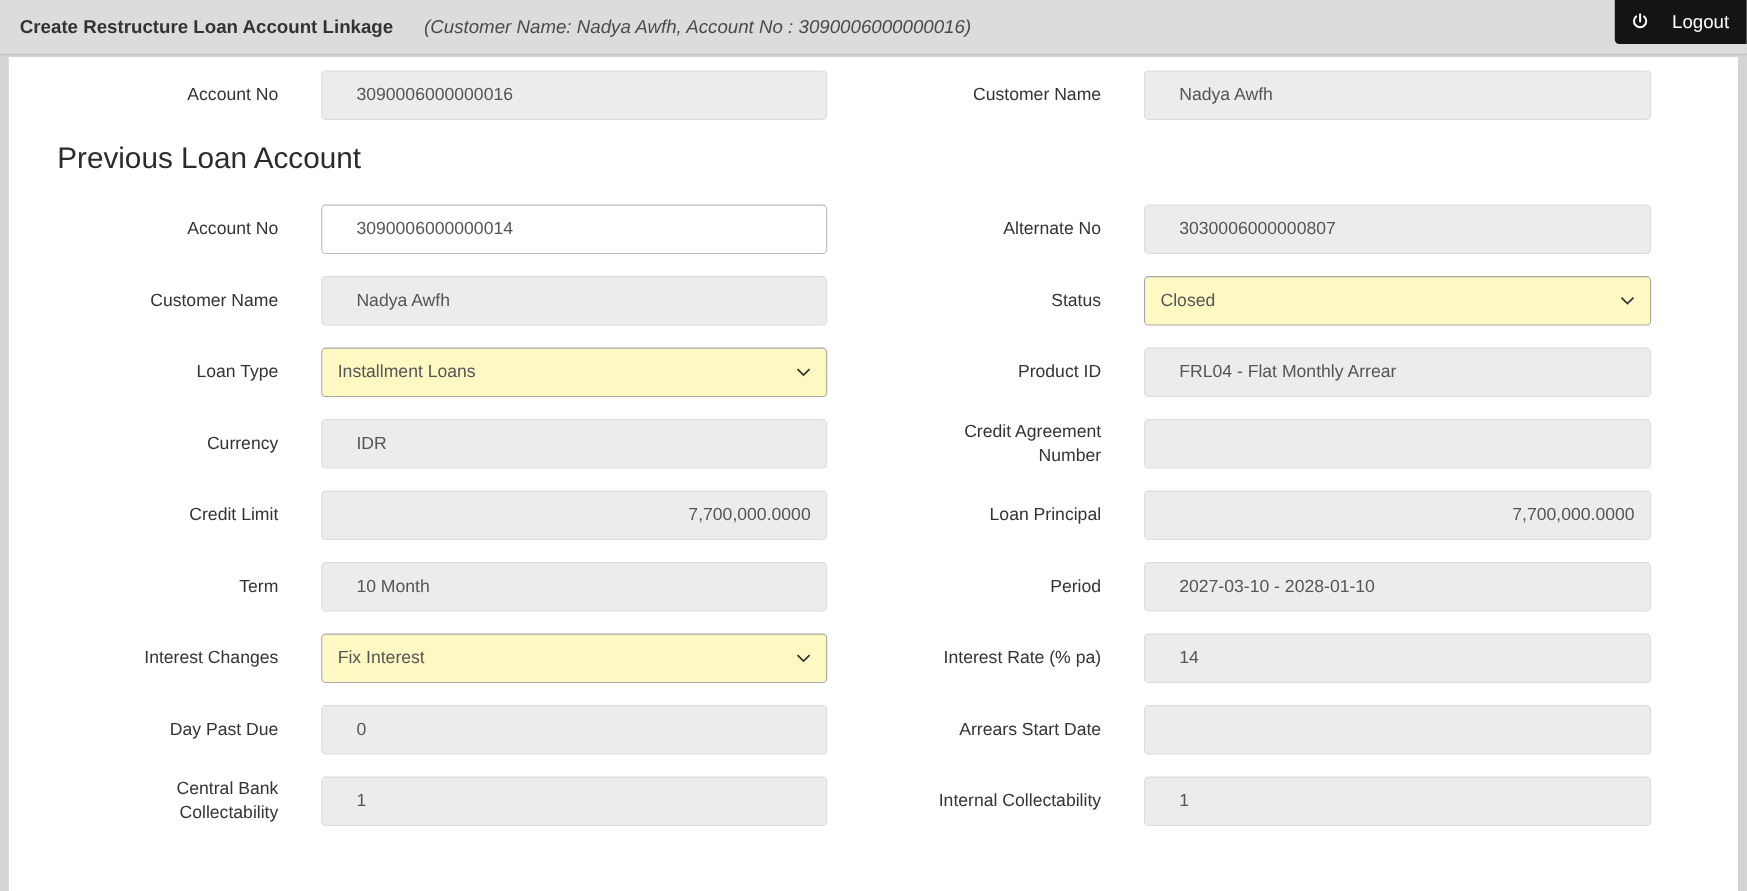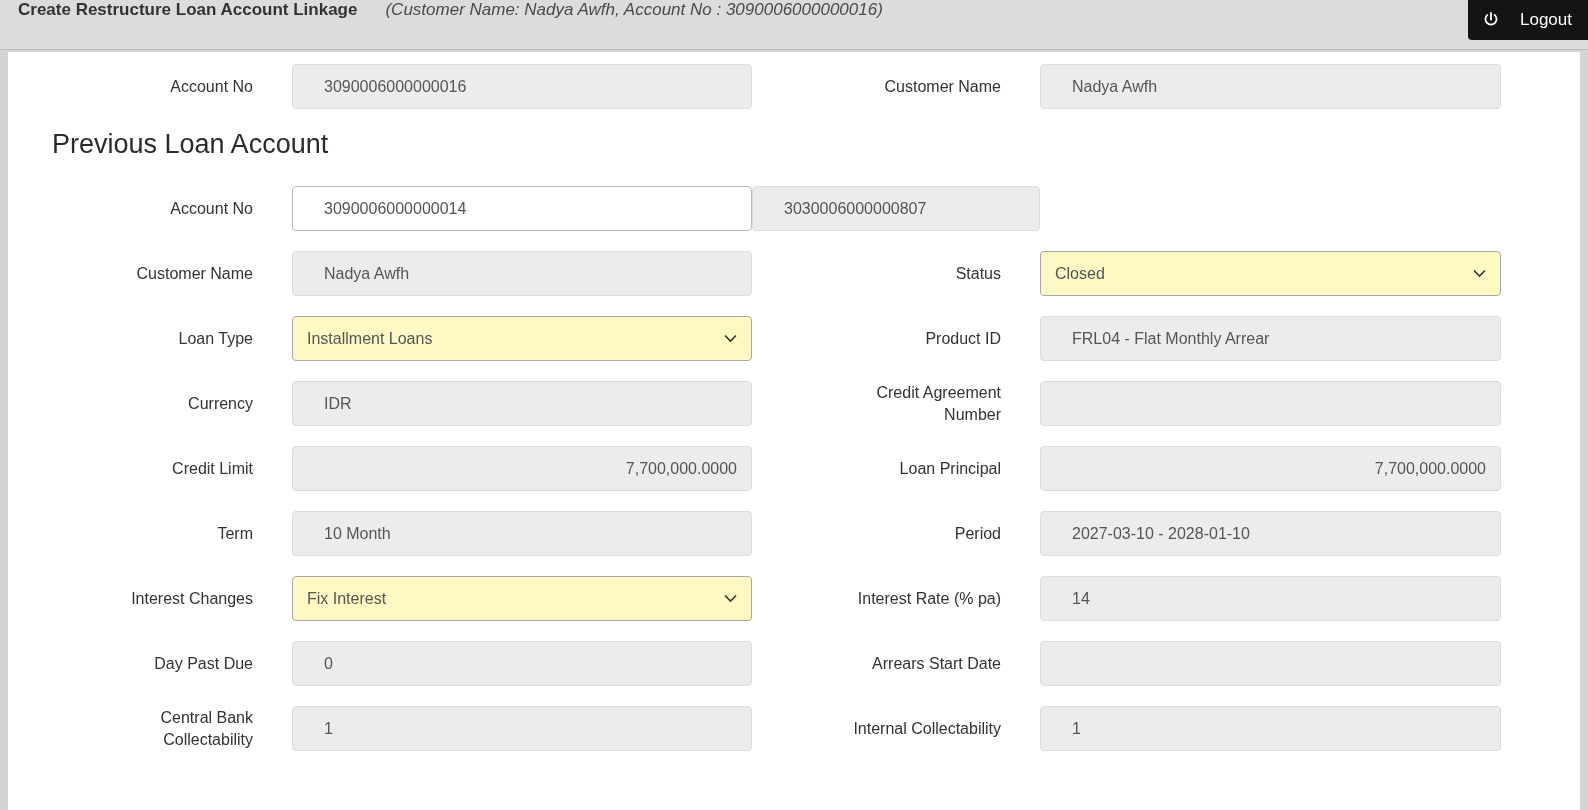--- a/index.html
+++ b/index.html
@@ -12,21 +12,21 @@
     font-size: 16px;
     color: #333;
   }
   
   .topbar {
     position: relative;
     height: 50px;
     background: #dcdcdc;
     border-bottom: 1px solid #bdbdbd;
     display: flex;
-    align-items: flex-start;
+    align-items: center;
     padding: 0 18px;
   }
   .topbar-title {
     font-weight: bold;
     font-size: 17px;
     color: #333;
     white-space: nowrap;
   }
   .topbar-subtitle {
     font-style: italic;
@@ -137,20 +137,21 @@
     <input class="ctl disabled-field" disabled="" value="3090006000000016" style="">
     <label class="lbl rcol">Customer Name</label>
     <input class="ctl disabled-field" disabled="" value="Nadya Awfh" style="">
   </div>
 
   <div class="section-title">Previous Loan Account</div>
 
   <div class="form-row">
     <label class="lbl">Account No</label>
     <input class="ctl editable-field" value="3090006000000014" style="">
+    <label class="lbl rcol">Alternate No</label>
     <input class="ctl disabled-field" disabled="" value="3030006000000807" style="">
   </div>
 
   <div class="form-row">
     <label class="lbl">Customer Name</label>
     <input class="ctl disabled-field" disabled="" value="Nadya Awfh" style="">
     <label class="lbl rcol">Status</label>
     <div class="ctl select-field">
       <span class="sel-text">Closed</span>
       <span class="chev">

